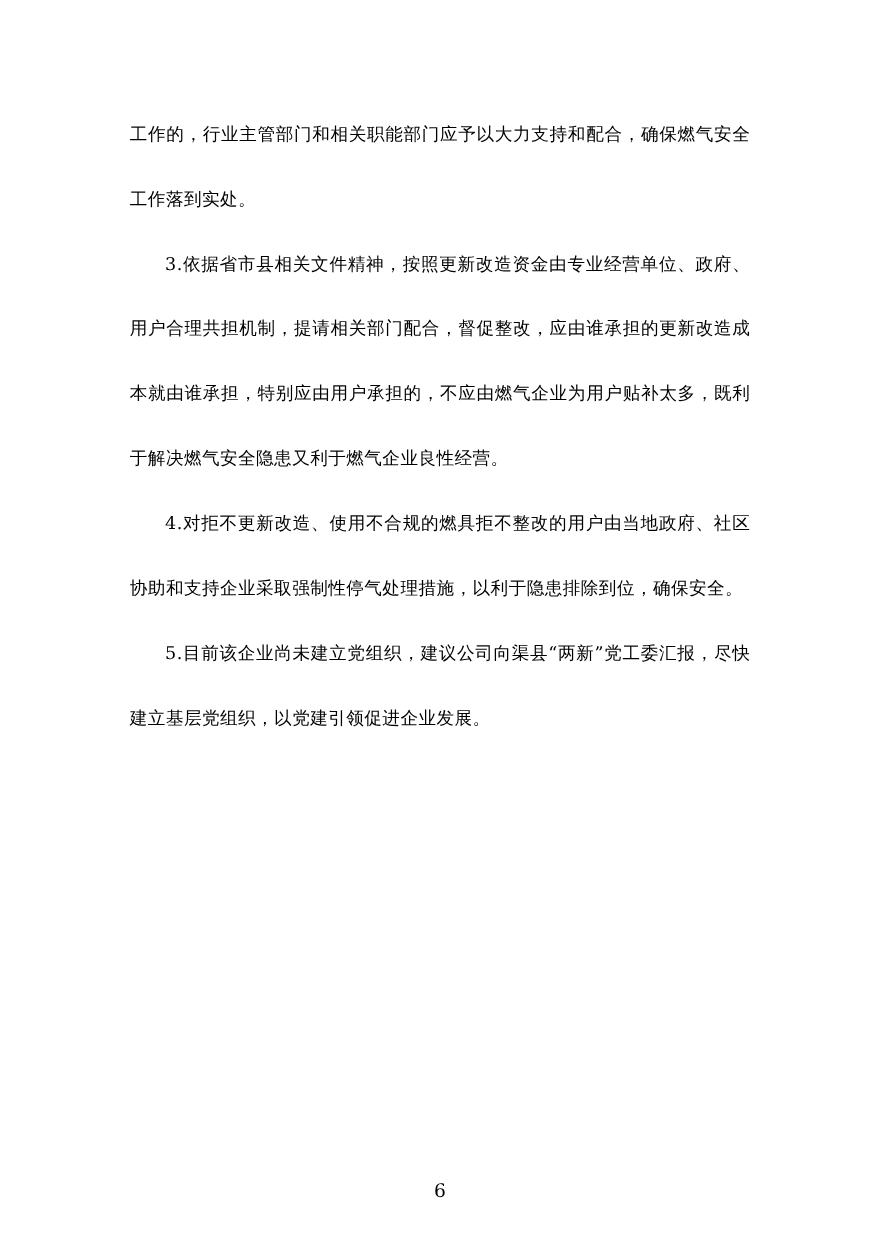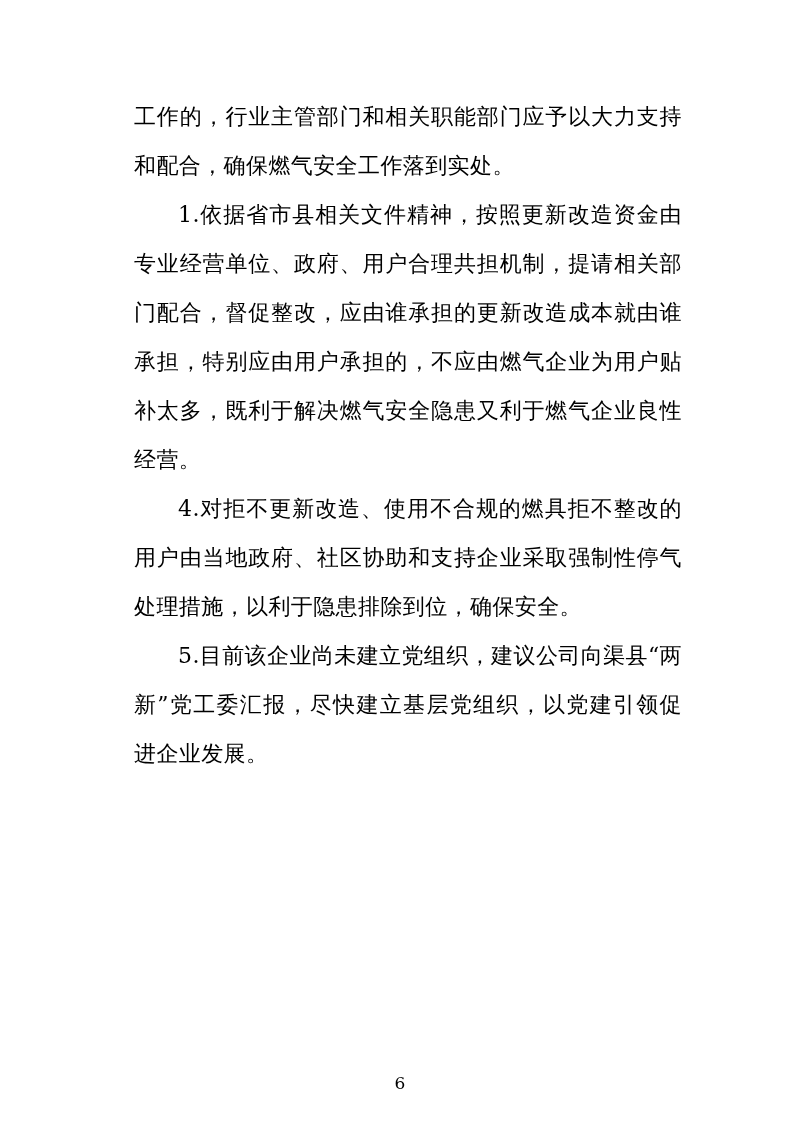--- a/index.html
+++ b/index.html
@@ -15,26 +15,25 @@
     overflow: hidden;
   }
   .page {
     position: relative;
     width: 800px;
     height: 1130px;
     box-sizing: border-box;
     padding: 92px 118px 0 118px;
   }
   .body-text {
-    font-size: 22px;
-    line-height: 49px;
+    font-size: 16px;
+    line-height: 59px;
     letter-spacing: 0.4px;
     text-align: justify;
     text-justify: inter-ideograph;
-    margin-left: 16px;
   }
   .body-text p {
     margin: 0;
   }
   .indent {
     text-indent: 2em;
   }
   .spacer-block {
     height: 290px;
   }
@@ -59,21 +58,21 @@
     color: #000000;
   }
 </style>
 </head>
 <body>
 
 <div class="page">
 
   <div class="body-text">
     <p>工作的，行业主管部门和相关职能部门应予以大力支持和配合，确保燃气安全工作落到实处。</p>
-    <p class="indent">1.依据省市县相关文件精神，按照更新改造资金由专业经营单位、政府、用户合理共担机制，提请相关部门配合，督促整改，应由谁承担的更新改造成本就由谁承担，特别应由用户承担的，不应由燃气企业为用户贴补太多，既利于解决燃气安全隐患又利于燃气企业良性经营。</p>
+    <p class="indent">3.依据省市县相关文件精神，按照更新改造资金由专业经营单位、政府、用户合理共担机制，提请相关部门配合，督促整改，应由谁承担的更新改造成本就由谁承担，特别应由用户承担的，不应由燃气企业为用户贴补太多，既利于解决燃气安全隐患又利于燃气企业良性经营。</p>
     <p class="indent">4.对拒不更新改造、使用不合规的燃具拒不整改的用户由当地政府、社区协助和支持企业采取强制性停气处理措施，以利于隐患排除到位，确保安全。</p>
     <p class="indent">5.目前该企业尚未建立党组织，建议公司向渠县“两新”党工委汇报，尽快建立基层党组织，以党建引领促进企业发展。</p>
   </div>
 
   <div class="spacer-block"></div>
 
 
   <div class="page-number">6</div>
 
 </div>

